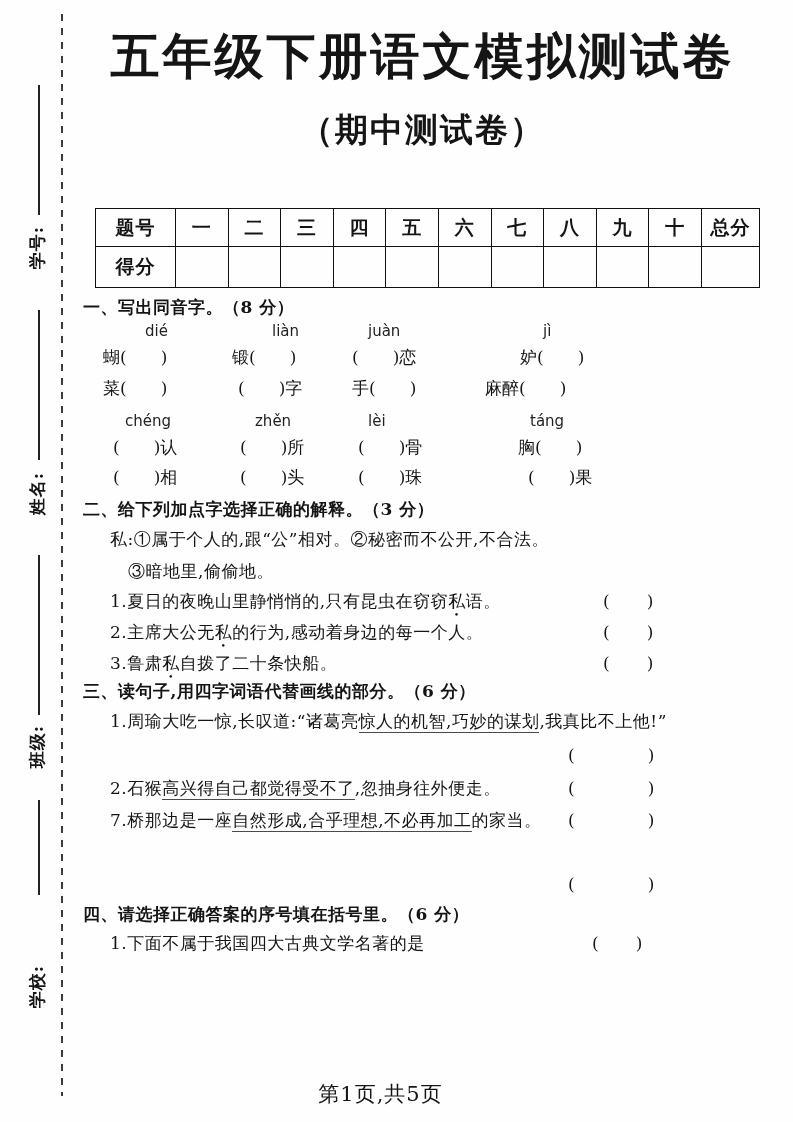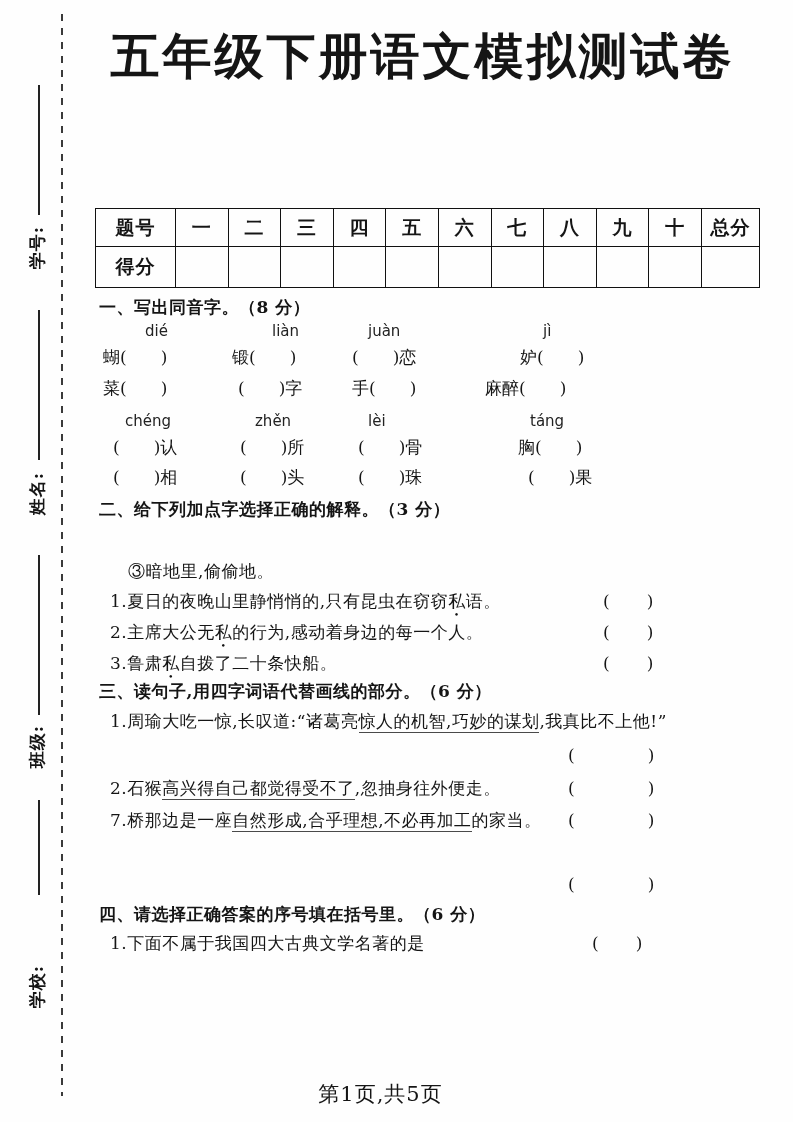--- a/index.html
+++ b/index.html
@@ -43,21 +43,21 @@
     position:absolute; left:95px; top:208px; width:665px;
     border-collapse:collapse; table-layout:fixed;
   }
   .score-table td {
     border:1.8px solid #111; text-align:center; vertical-align:middle;
     font-size:19px; font-weight:700; letter-spacing:1px;
   }
   .score-table tr:nth-child(1) td { height:38px; }
   .score-table tr:nth-child(2) td { height:41px; }
   
-  .sec-head { position:absolute; left:99px; font-size:17px; font-weight:700; letter-spacing:.5px; white-space:nowrap; }
+  .sec-head { position:absolute; left:83px; font-size:17px; font-weight:700; letter-spacing:.5px; white-space:nowrap; }
   .line     { position:absolute; font-size:17px; white-space:nowrap; letter-spacing:.5px; }
   .pinyin   { position:absolute; font-family:"DejaVu Sans","Liberation Sans",sans-serif; font-size:15px; color:#222; white-space:nowrap; }
   .cell     { position:absolute; font-size:17px; white-space:nowrap; }
   .bracket  { position:absolute; font-size:17px; white-space:pre; letter-spacing:1px; }
   .ul       { border-bottom:1.5px solid #4a4a4a; padding-bottom:1px; }
   .dot-under{ position:relative; display:inline-block; }
   .dot-under::after {
     content:"•"; position:absolute; left:50%; transform:translateX(-50%);
     bottom:-0.72em; font-size:0.55em; color:#111;
   }
@@ -77,20 +77,21 @@
   <div class="blankline" style="top:310px; height:150px;"></div>
   <div class="blankline" style="top:555px; height:160px;"></div>
   <div class="blankline" style="top:800px; height:95px;"></div>
 
   <span class="vlabel" style="top:236px">学号:</span>
   <span class="vlabel" style="top:482px">姓名:</span>
   <span class="vlabel" style="top:735px">班级:</span>
   <span class="vlabel" style="top:975px">学校:</span>
 
   <div class="title">五年级下册语文模拟测试卷</div>
+  <div class="subtitle">（期中测试卷）</div>
 
   <table class="score-table">
     <colgroup>
       <col style="width:80px">
         <col>
         <col>
         <col>
         <col>
         <col>
         <col>
@@ -158,20 +159,21 @@
   <span class="cell" style="left:240px;top:436px">(　　)所</span>
   <span class="cell" style="left:358px;top:436px">(　　)骨</span>
   <span class="cell" style="left:518px;top:436px">胸(　　)</span>
 
   <span class="cell" style="left:113px;top:466px">(　　)相</span>
   <span class="cell" style="left:240px;top:466px">(　　)头</span>
   <span class="cell" style="left:358px;top:466px">(　　)珠</span>
   <span class="cell" style="left:528px;top:466px">(　　)果</span>
 
   <div class="sec-head" style="top:498px">二、给下列加点字选择正确的解释。（3 分）</div>
+  <div class="line" style="left:110px;top:528px">私:①属于个人的,跟“公”相对。②秘密而不公开,不合法。</div>
   <div class="line" style="left:128px;top:560px">③暗地里,偷偷地。</div>
 
   <div class="line" style="left:110px;top:590px"><span>1.夏日的夜晚山里静悄悄的,只有昆虫在窃窃</span><span class="dot-under">私</span><span>语。</span></div>
   <span class="bracket" style="left:603px;top:590px">(　　)</span>
 
   <div class="line" style="left:110px;top:621px"><span>2.主席大公无</span><span class="dot-under">私</span><span>的行为,感动着身边的每一个人。</span></div>
   <span class="bracket" style="left:603px;top:621px">(　　)</span>
 
   <div class="line" style="left:110px;top:652px"><span>3.鲁肃</span><span class="dot-under">私</span><span>自拨了二十条快船。</span></div>
   <span class="bracket" style="left:603px;top:652px">(　　)</span>

